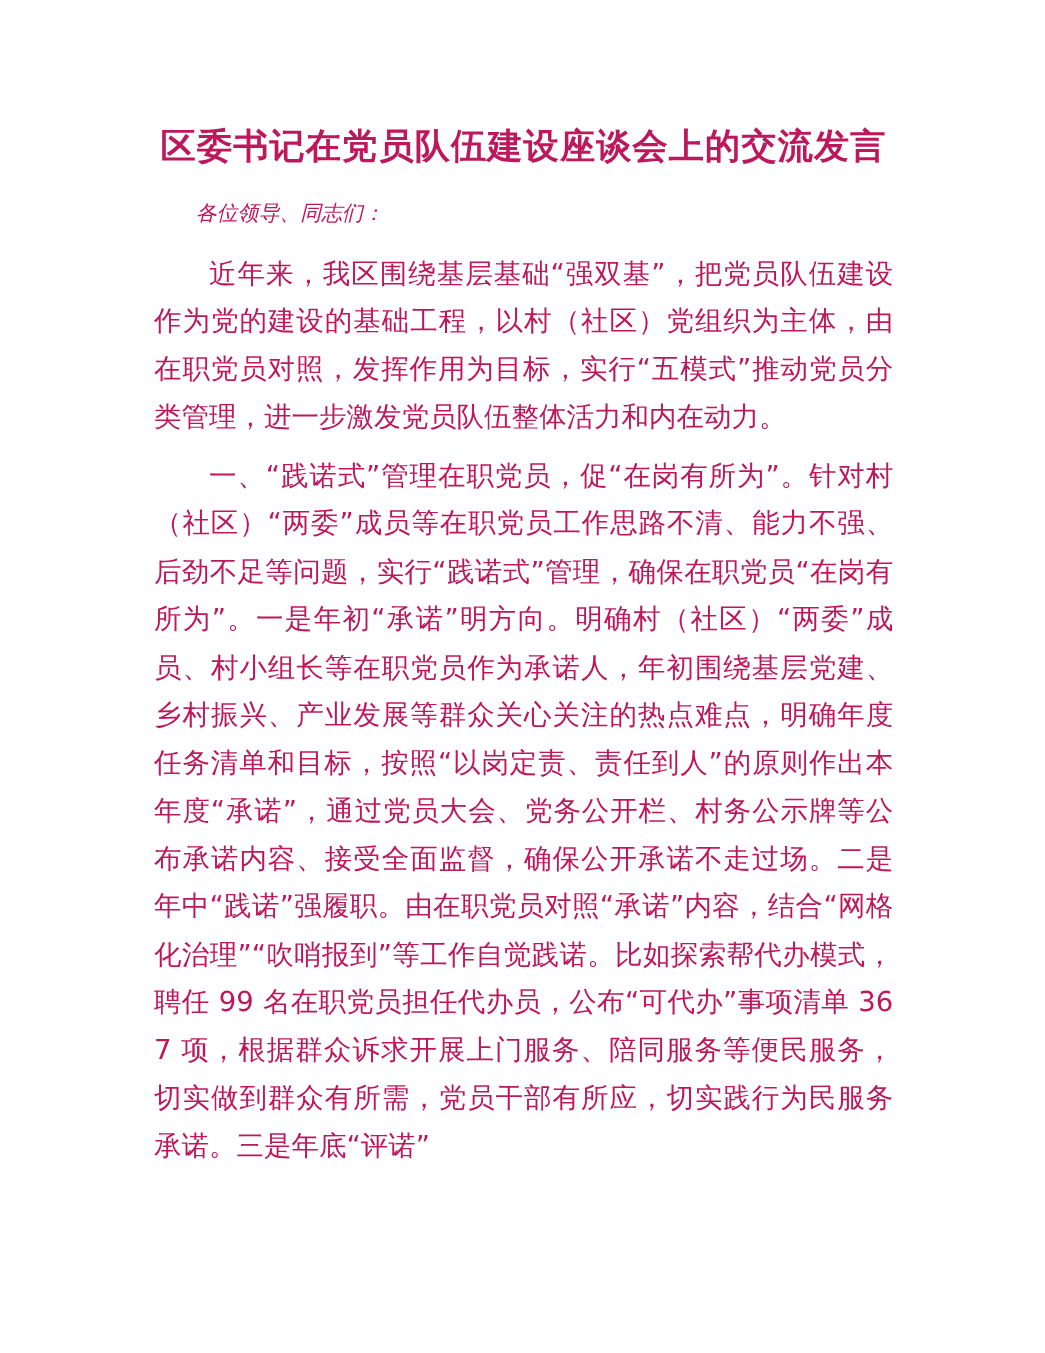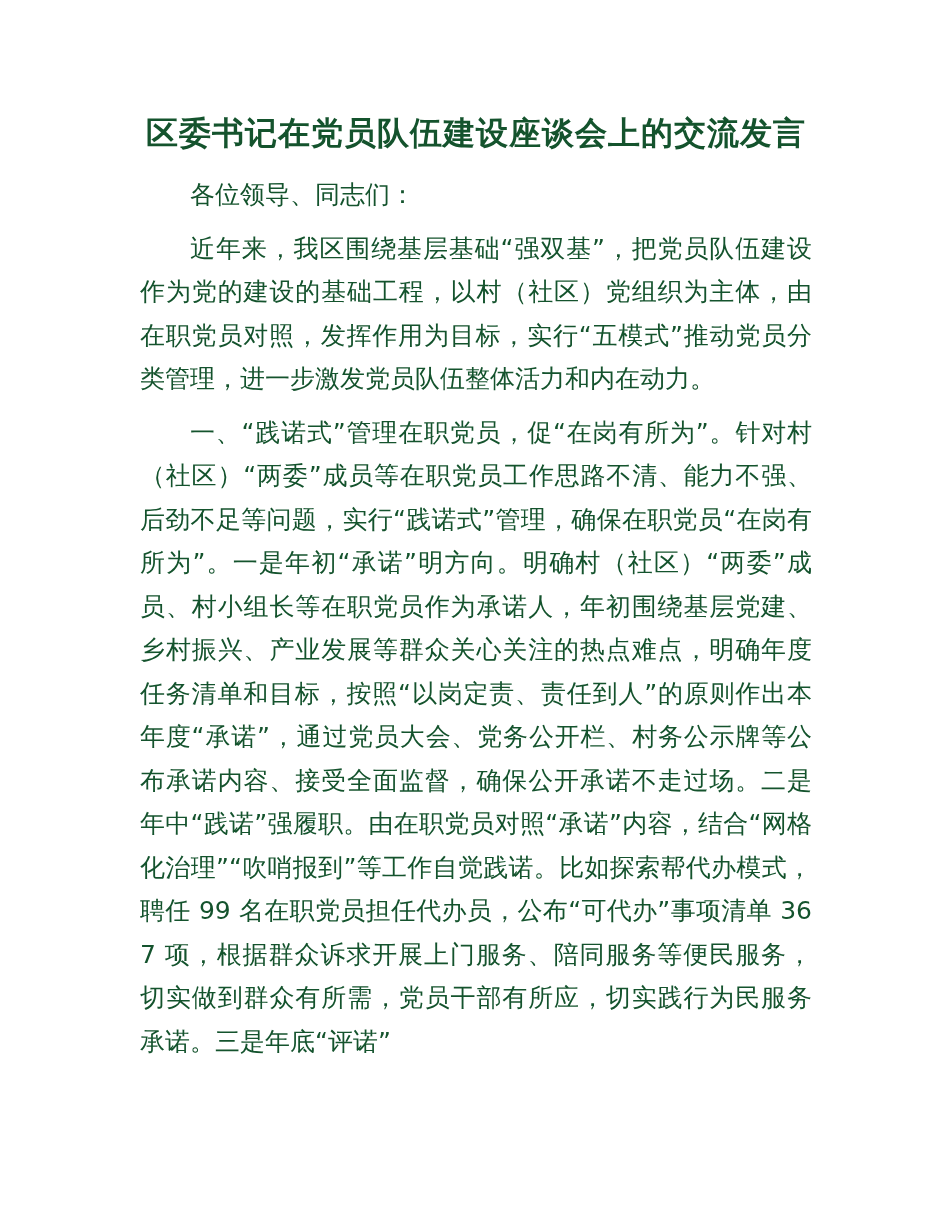--- a/index.html
+++ b/index.html
@@ -6,43 +6,44 @@
     margin: 0;
     padding: 0;
     background: #ffffff;
   }
   .page {
     position: relative;
     width: 812px;
     height: 1230px;
     background: #ffffff;
     overflow: hidden;
-    color: #14532d;
+    color: #be185d;
     font-family: "DejaVu Sans", "Liberation Sans", sans-serif;
   }
   .content {
     position: absolute;
     left: 140px;
     top: 110px;
     width: 672px;
   }
   .doc-title {
     margin: 0;
     font-size: 32px;
     line-height: 46px;
     font-weight: 700;
     text-align: center;
     letter-spacing: 1px;
     white-space: nowrap;
   }
   .greeting {
     margin: 17px 0 0 0;
-    font-size: 25px;
+    font-size: 19px;
     line-height: 43.5px;
     text-indent: 2em;
+    font-style: italic;
   }
   .body-para {
     margin: 10px 0 0 0;
     font-size: 25px;
     line-height: 43.5px;
     text-indent: 2em;
     text-align: justify;
     text-justify: inter-character;
     word-break: break-all;
   }

